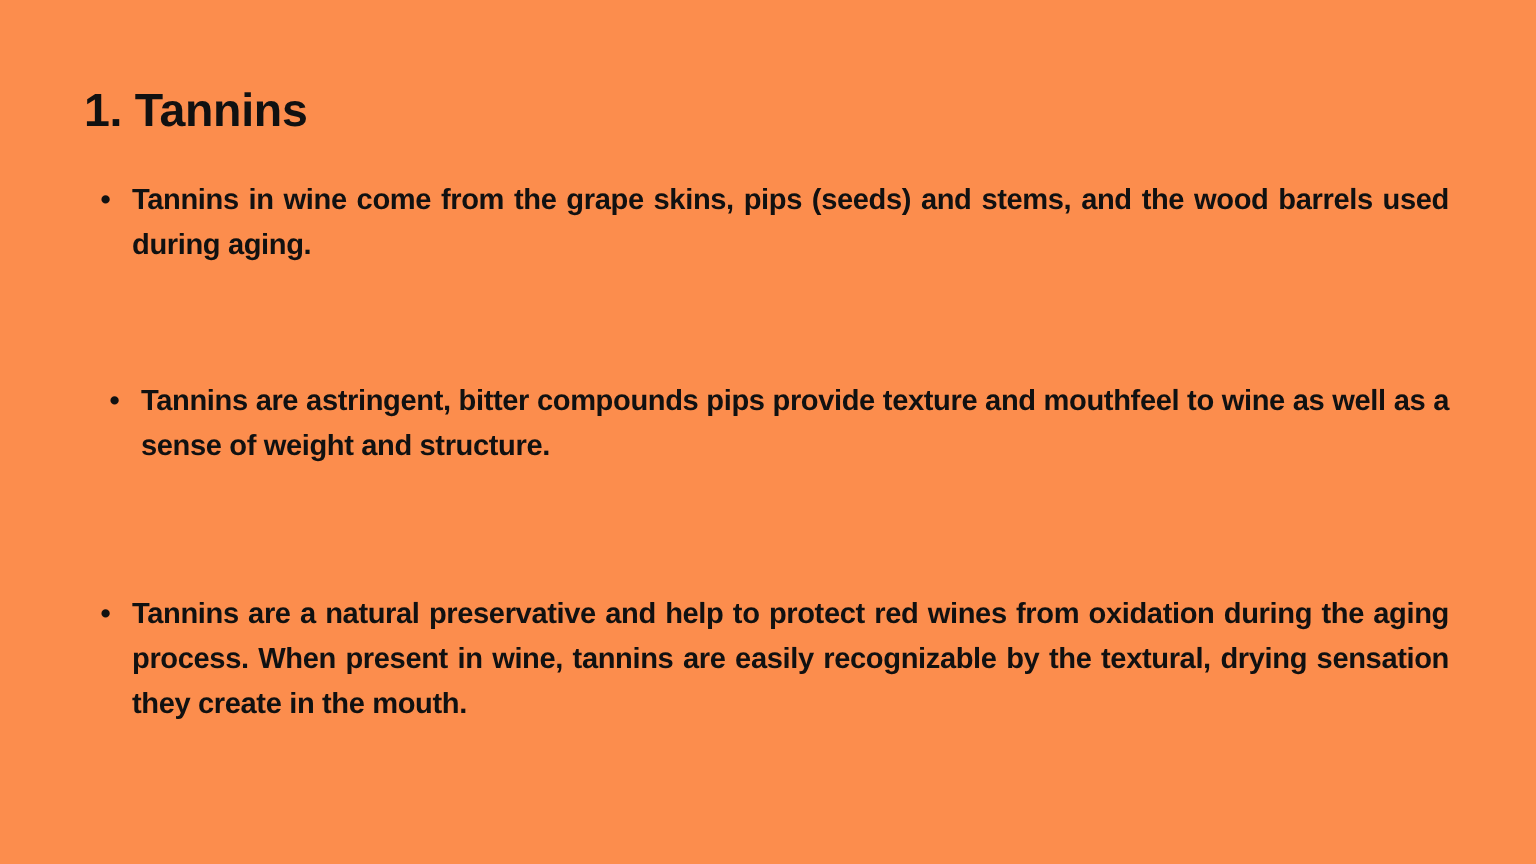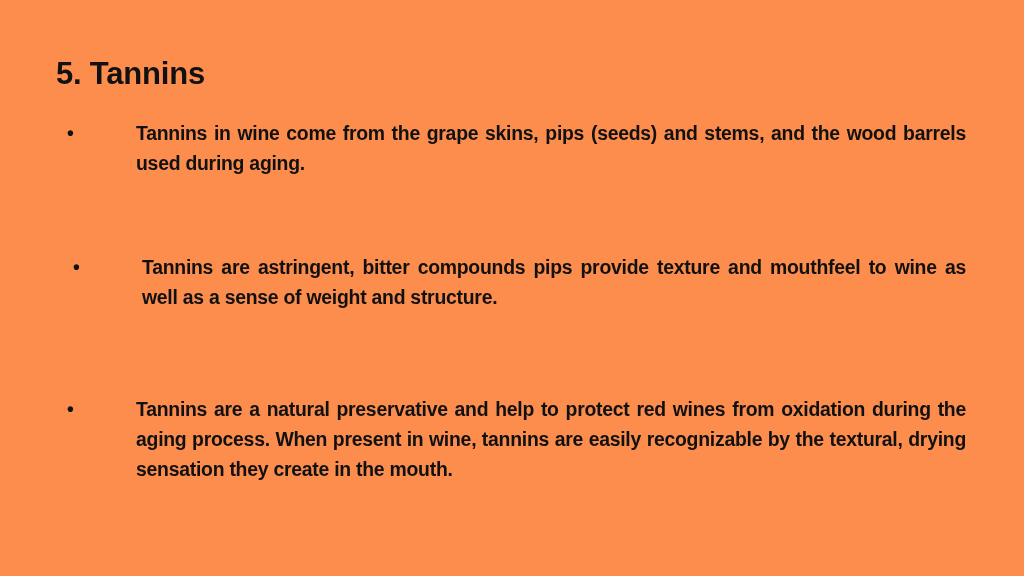--- a/index.html
+++ b/index.html
@@ -87,29 +87,28 @@
     text-align: left;
   }
 
   .bullet-text {
     display: block;
     text-align: justify;
     text-justify: inter-word;
   }
   .bullet-text.justify-left-last {
     text-align-last: left;
-    margin-left: 48px;
   }
 </style>
 </head>
 <body>
 
 <div id="slide" style="background: rgb(252, 141, 77); color: rgb(17, 17, 17);">
 
-  <h1 id="slide-title">5. Tannins</h1>
+  <h1 id="slide-title">1. Tannins</h1>
 
   <div id="bullet-list">
 
     <div class="bullet-item b1">
       <span class="bullet-marker">•</span>
       <span class="bullet-text justify-left-last">Tannins in wine come from the grape skins, pips (seeds) and stems, and the wood barrels used during aging.</span>
     </div>
 
     <div class="bullet-item b2">
       <span class="bullet-marker">•</span>

